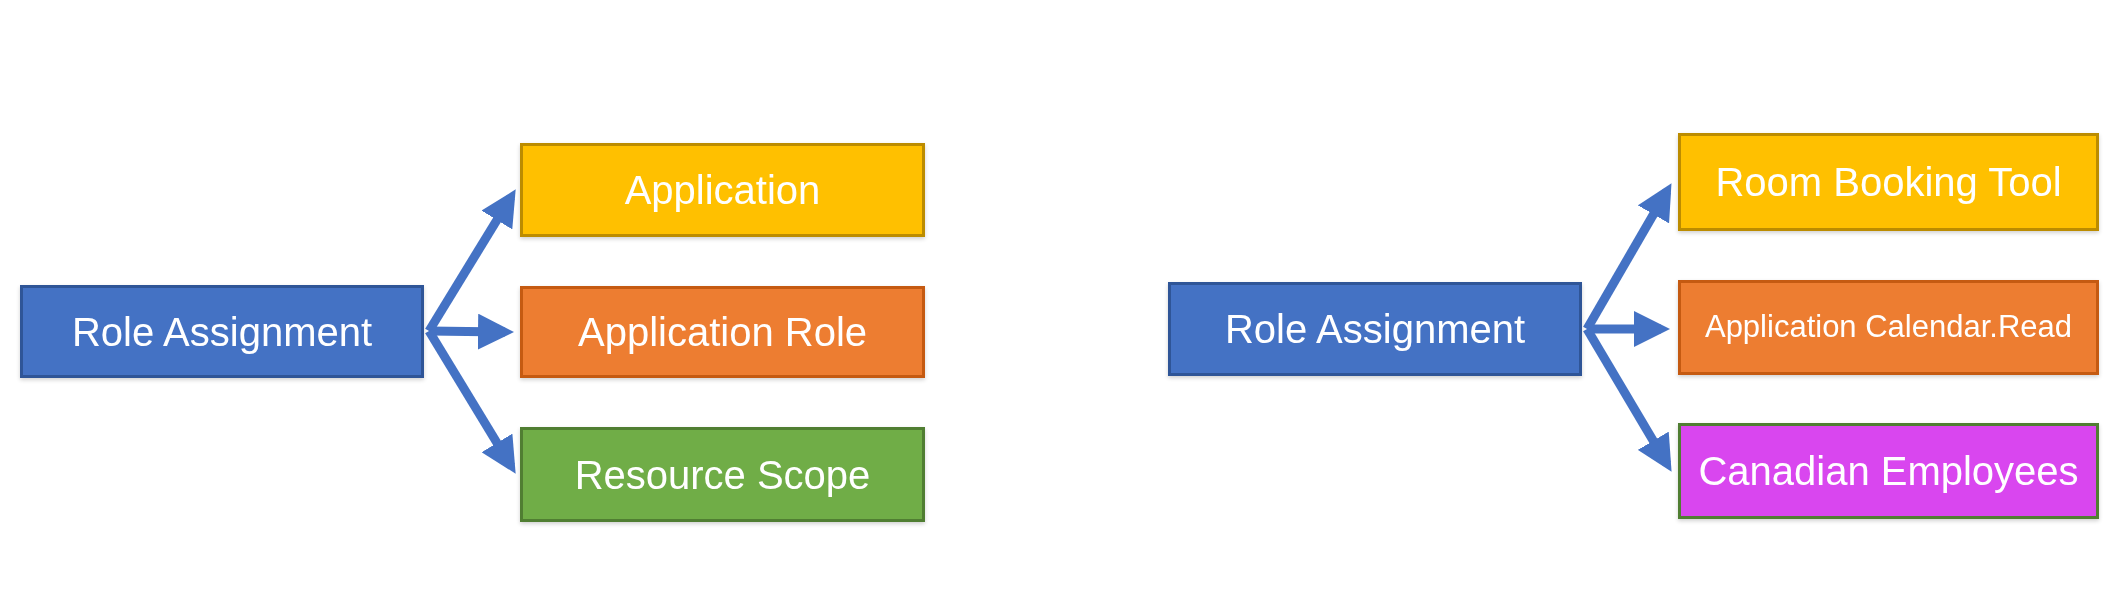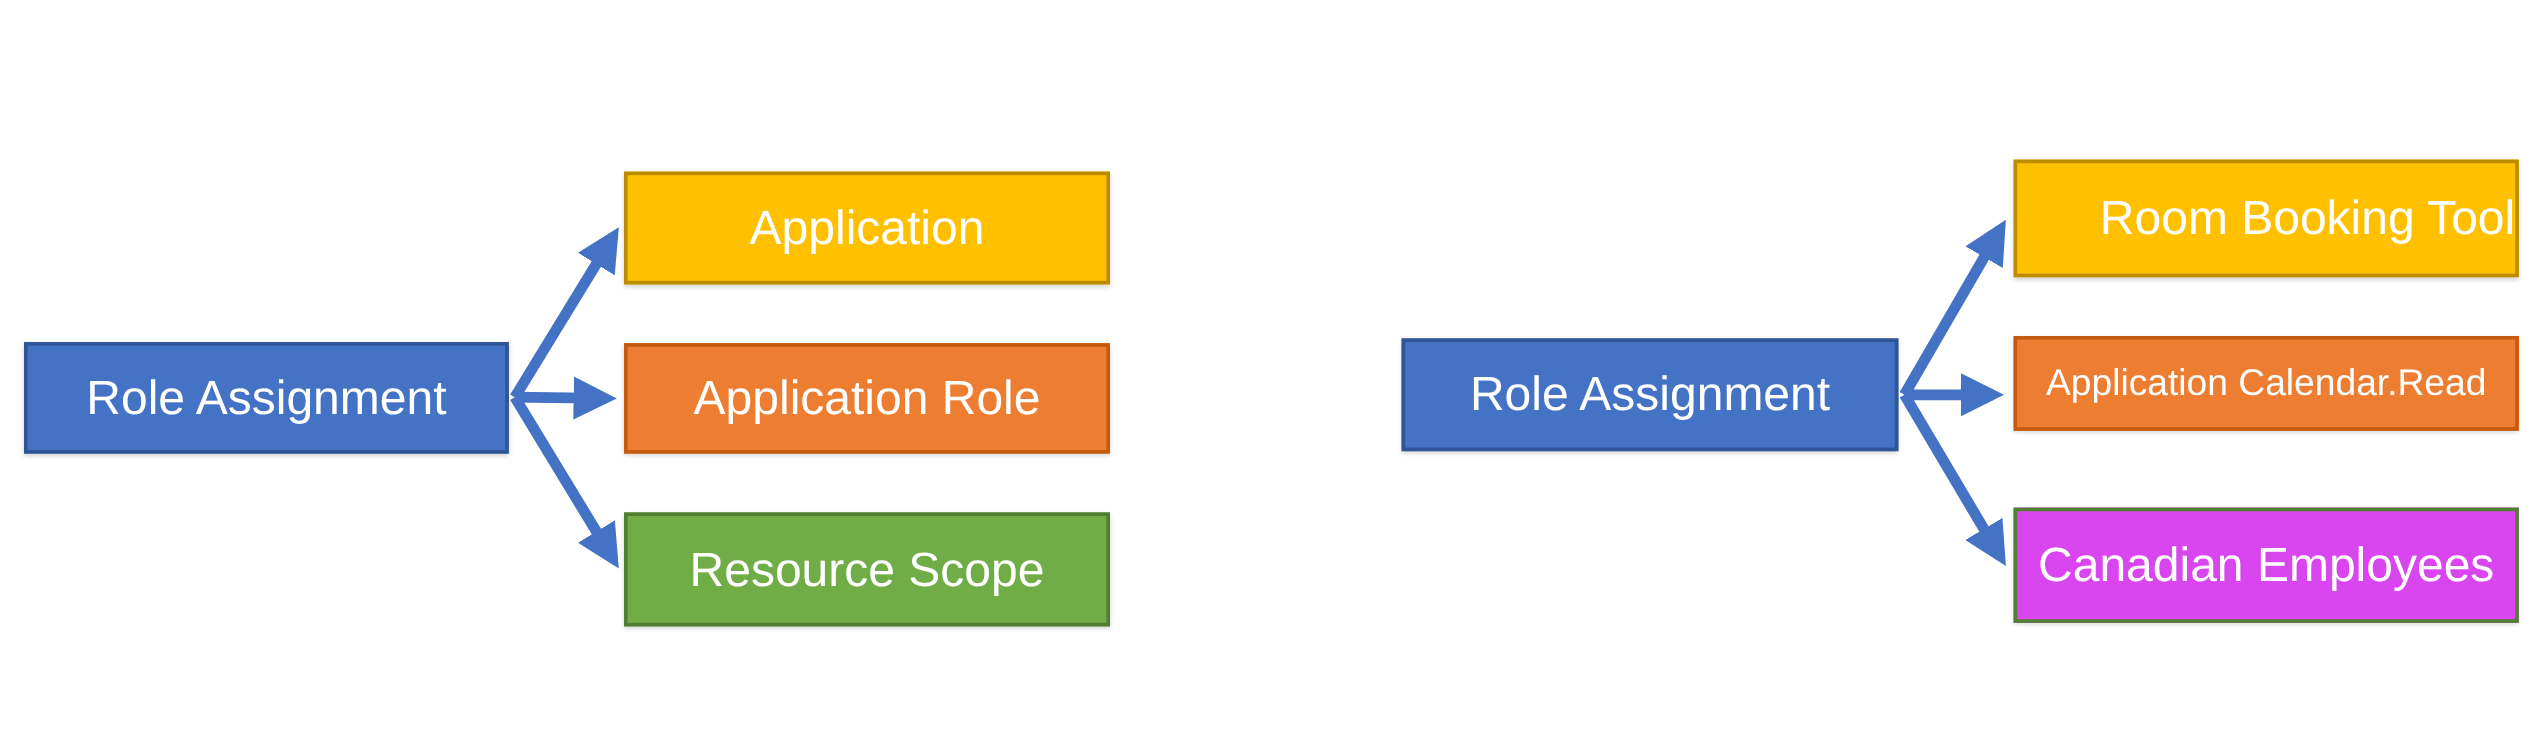--- a/index.html
+++ b/index.html
@@ -46,21 +46,21 @@
     font-size: 31px;
   }
   
   .l-src { left: 20px;  top: 285px; width: 404px; height: 93px; }
   .l-t0  { left: 520px; top: 143px; width: 405px; height: 94px; }
   .l-t1  { left: 520px; top: 286px; width: 405px; height: 92px; }
   .l-t2  { left: 520px; top: 427px; width: 405px; height: 95px; }
   
   .r-src { left: 1168px; top: 282px; width: 414px; height: 94px; }
   .r-t0  { left: 1678px; top: 133px; width: 421px; height: 98px; }
-  .r-t1  { left: 1678px; top: 280px; width: 421px; height: 79px; }
+  .r-t1  { left: 1678px; top: 280px; width: 421px; height: 95px; }
   .r-t2  { left: 1678px; top: 423px; width: 421px; height: 96px; }
 </style>
 </head>
 <body>
 
 <div class="stage" style="background-color: rgb(255, 255, 255); color: rgb(255, 255, 255);">
 
   <svg class="arrow-layer" viewBox="0 0 2112 614" xmlns="http://www.w3.org/2000/svg">
     <defs>
       <marker id="ah" viewBox="0 0 10 10" refX="7.5" refY="5" markerWidth="4" markerHeight="4" orient="auto">
@@ -86,21 +86,21 @@
   <div class="box l-t2" style="background-color: rgb(112, 173, 71); border-color: rgb(80, 126, 50);">
     <span class="label">Resource Scope</span>
   </div>
   <div class="box l-t1" style="background-color: rgb(237, 125, 49); border-color: rgb(197, 90, 17);">
     <span class="label">Application Role</span>
   </div>
 
   <div class="box r-src" style="background-color: rgb(68, 114, 196); border-color: rgb(47, 85, 151);">
     <span class="label">Role Assignment</span>
   </div>
-  <div class="box r-t0" style="background-color: rgb(255, 192, 0); border-color: rgb(188, 140, 0); justify-content: flex-end;">
+  <div class="box r-t0" style="background-color: rgb(255, 192, 0); border-color: rgb(188, 140, 0);">
     <span class="label">Room Booking Tool</span>
   </div>
   <div class="box r-t1" style="background-color: rgb(237, 125, 49); border-color: rgb(197, 90, 17);">
     <span class="label small">Application Calendar.Read</span>
   </div>
   <div class="box r-t2" style="background-color: #d946ef; border-color: rgb(80, 126, 50);">
     <span class="label">Canadian Employees</span>
   </div>
 
 </div>

